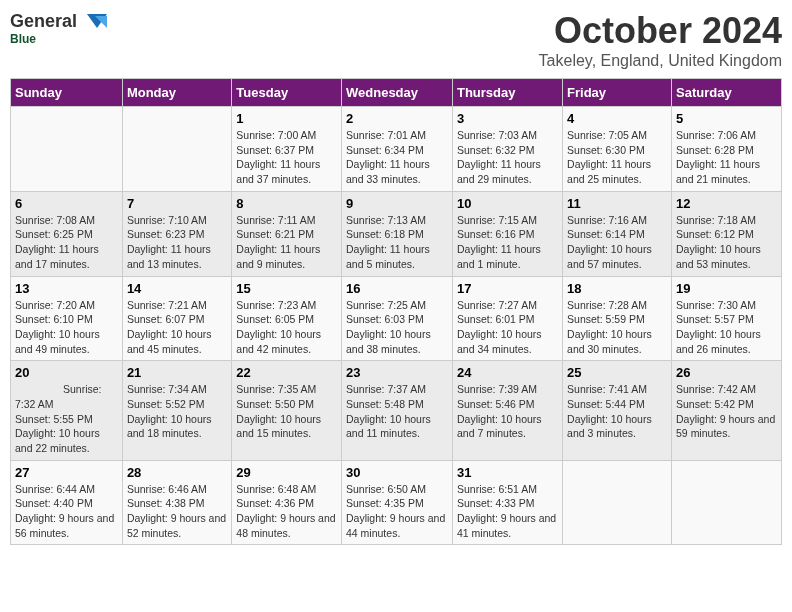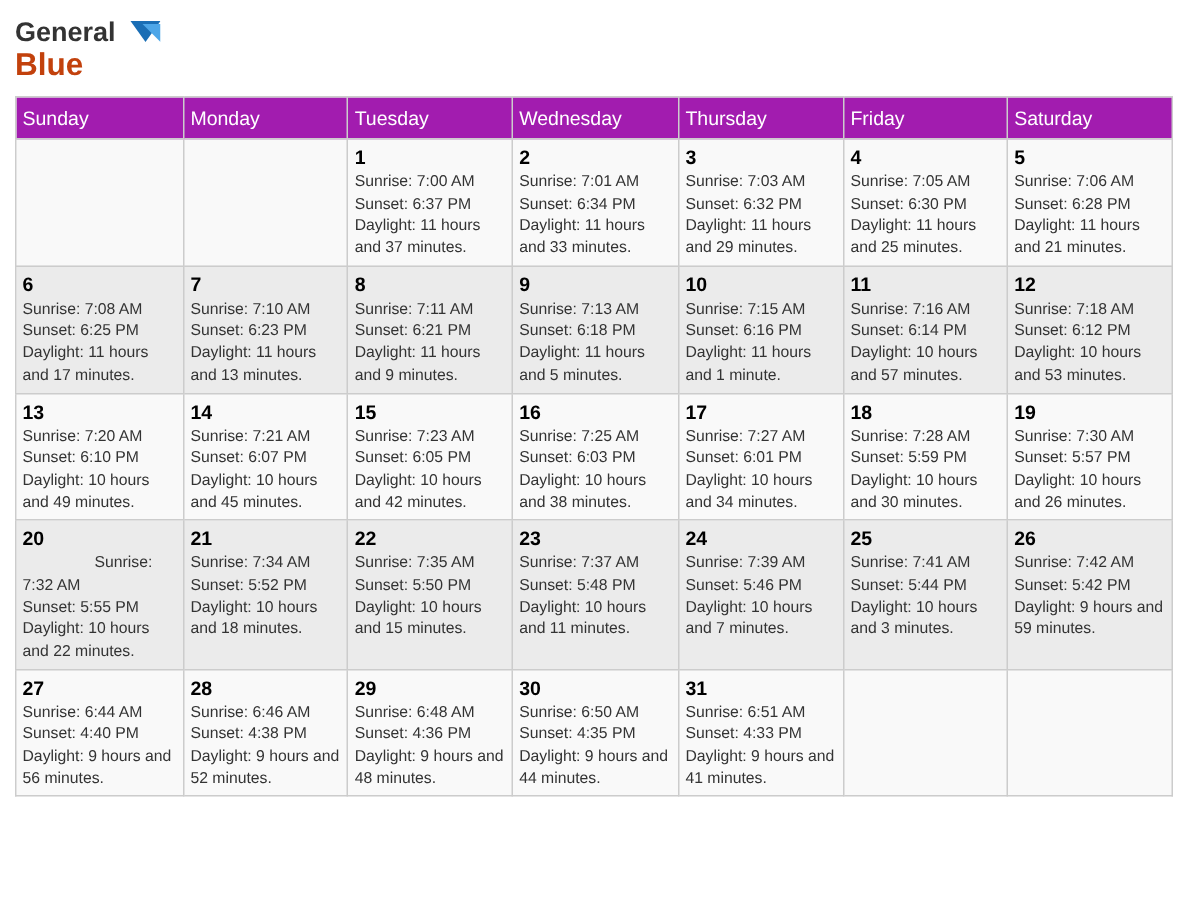--- a/index.html
+++ b/index.html
@@ -20,23 +20,23 @@
       display: flex;
       flex-direction: column;
       align-items: flex-start;
     }
     .logo-general {
       font-size: 18px;
       font-weight: bold;
       color: #333;
     }
     .logo-blue {
-      font-size: 21px;
-      font-weight: bold;
-      color: #c2410c;
+      font-size: 12px;
+      font-weight: bold;
+      color: #14532d;
     }
     .logo-icon {
       width: 30px;
       height: 22px;
       display: inline-block;
     }
     .logo-row {
       display: flex;
       align-items: center;
       gap: 0;
@@ -52,26 +52,26 @@
     .location-title {
       font-size: 16px;
       color: #555;
     }
     table {
       width: 100%;
       border-collapse: collapse;
       font-size: 11px;
     }
     thead tr th {
-      background-color: #a21caf;
+      background-color: #701a75;
       color: #fff;
       padding: 6px 4px;
       text-align: left;
       font-size: 13px;
-      font-weight: normal;
+      font-weight: bold;
       border: 1px solid #ccc;
     }
     tbody tr td {
       border: 1px solid #ccc;
       padding: 4px;
       vertical-align: top;
       width: 113px;
       min-height: 80px;
     }
     tbody tr:nth-child(odd) td {
@@ -98,20 +98,24 @@
 <div class="header-area">
   <div class="logo">
     <div class="logo-row">
       <span class="logo-general">General</span>
       <svg class="logo-icon" viewBox="0 0 30 22">
         <polygon points="10,4 30,4 20,18" fill="#1a6eb5"></polygon>
         <polygon points="18,6 30,6 30,18" fill="#4da6e8"></polygon>
       </svg>
     </div>
     <span class="logo-blue">Blue</span>
+  </div>
+  <div class="title-area">
+    <div class="month-title">October 2024</div>
+    <div class="location-title">Takeley, England, United Kingdom</div>
   </div>
 </div>
 
 <table>
   <thead>
     <tr>
     <th>Sunday</th>
         <th>Monday</th>
         <th>Tuesday</th>
         <th>Wednesday</th>

